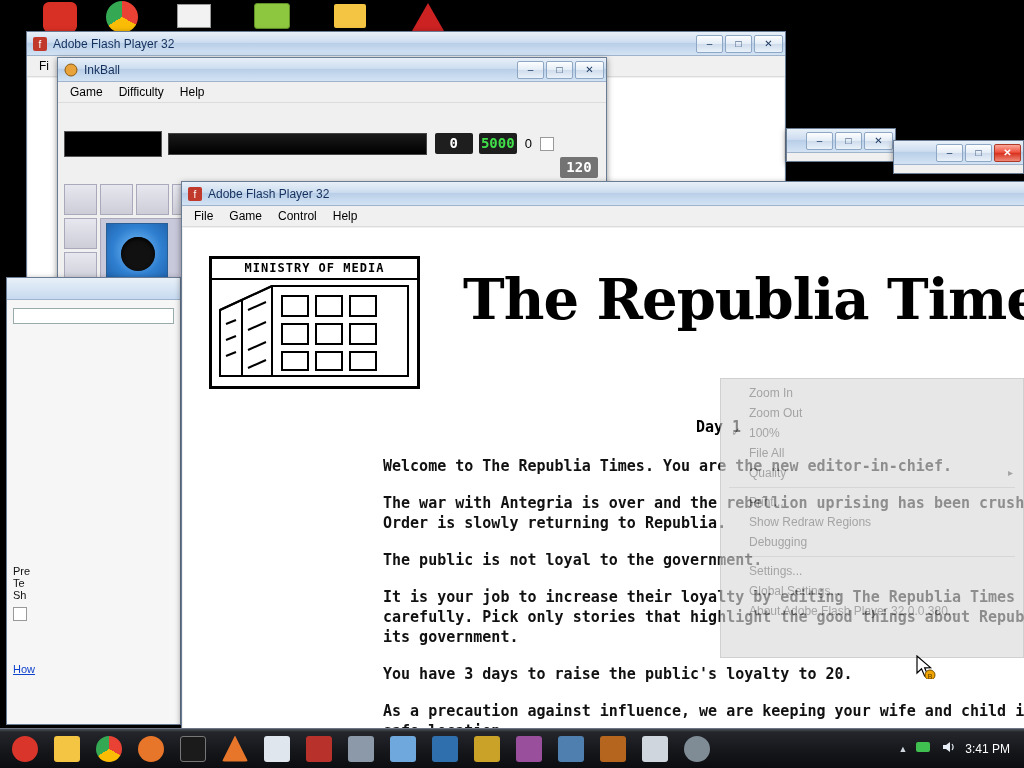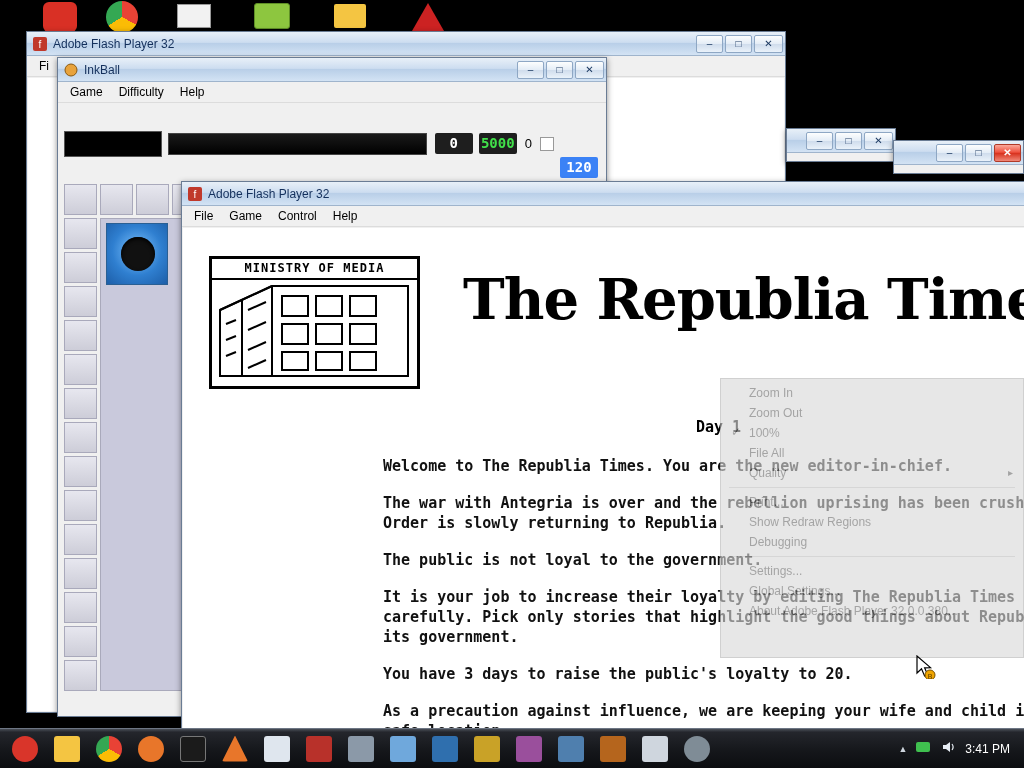--- a/index.html
+++ b/index.html
@@ -80,21 +80,21 @@
     background: linear-gradient(to bottom,#1a1a1a,#000);
     border:1px solid #444; margin-right:2px;
   }
   .ib-num {
     min-width: 38px; height: 21px; line-height:21px; text-align:center;
     font-family: "DejaVu Sans Mono", monospace; font-size: 14px; font-weight: bold;
     border-radius: 2px; color:#fff;
   }
   .ib-num.dark { background:#1e1e1e; color:#fff; }
   .ib-num.green { background:#1e1e1e; color:#41e04a; }
-  .ib-num.red { background:#3b82f6; color:#fff;margin-top:48px; }
+  .ib-num.red { background:#737373; color:#fff;margin-top:48px; }
   .ib-plain { font-size:13px; color:#000; padding:0 2px; }
   .ib-chk { width:14px; height:14px; border:1px solid #999; background:#fff; display:inline-block;}
   #ib-topcells { display:flex; gap:3px; padding:0 6px; }
   #ib-topcells .cell { width:33px; height:31px; }
   .cell {
     background: linear-gradient(to bottom,#e7e7ef,#cdcdd8);
     border:1px solid #a9a9bb;
   }
   #ib-playfield {
     display:flex; margin-top:3px; padding:0 6px 6px 6px; gap:3px;
@@ -328,20 +328,32 @@
     <div class="titlebar">
       <span class="ttext"></span>
       <span class="btns">
         <span class="cbtn">–</span>
         <span class="cbtn">□</span>
         <span class="cbtn redclose">✕</span>
       </span>
     </div>
   </div>
 
+  <div class="win" id="leftwin">
+    <div class="tb"></div>
+    <div class="content">
+      <div class="field"></div>
+      <div style="height:235px"></div>
+      <div>Pre</div>
+      <div>Te</div>
+      <div>Sh</div>
+      <div style="margin-top:6px;"><span class="ib-chk"></span></div>
+      <div style="margin-top:40px;"><span class="lnk">How</span></div>
+    </div>
+  </div>
 
   <div class="win" id="flash-front">
     <div class="titlebar">
       <span class="ticon">
         <svg width="16" height="16" viewBox="0 0 16 16">
             <rect x="1" y="1" width="14" height="14" rx="2" fill="#c0392b"></rect>
             <text x="8" y="12" font-size="10" fill="#fff" text-anchor="middle" font-family="Liberation Sans">f</text>
           </svg>
       </span>
       <span class="ttext">Adobe Flash Player 32</span>

